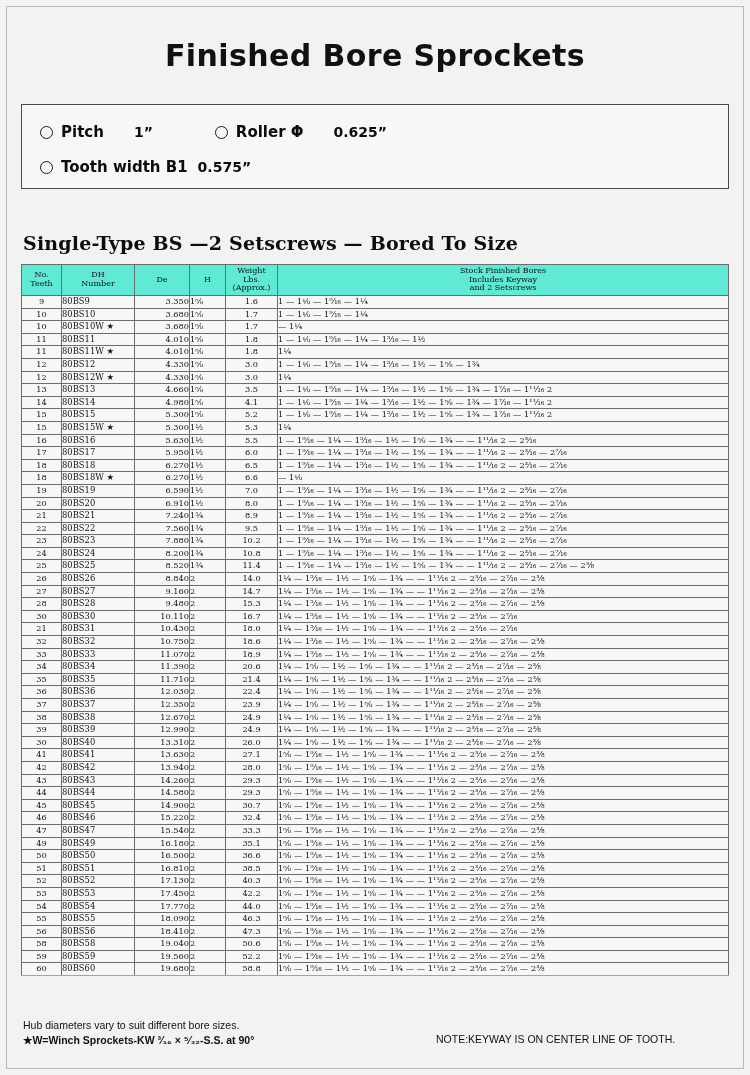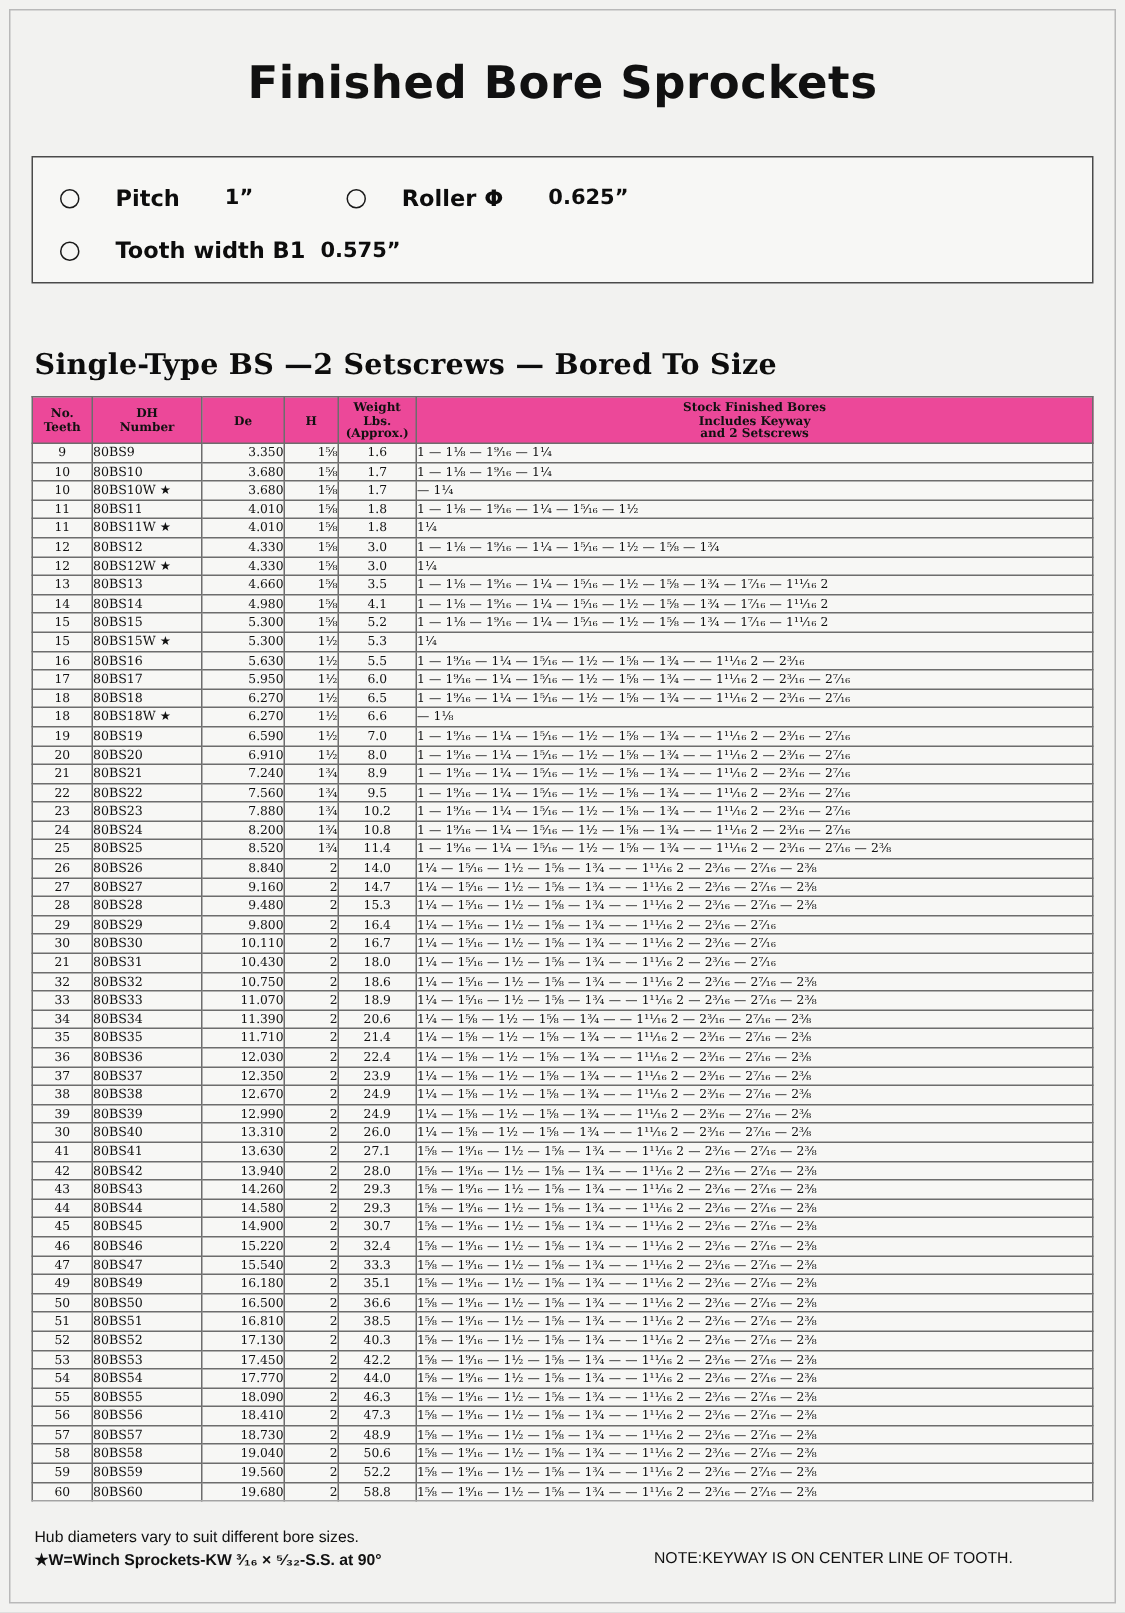--- a/index.html
+++ b/index.html
@@ -59,21 +59,21 @@
     border: 1.6px solid #1a1a1a;
     border-radius: 50%;
     display: inline-block;
     box-sizing: border-box;
   }
   .spec-label {
     font-family: "DejaVu Sans", sans-serif;
     font-weight: bold;
     font-size: 15px;
     color: #0d0d0d;
-    margin-left: 24px;
+    margin-left: 8px;
   }
   .spec-value {
     font-family: "DejaVu Sans", sans-serif;
     font-weight: bold;
     font-size: 14px;
     color: #0d0d0d;
     margin-left: 30px;
   }
   .spec-gap { width: 62px; }
 
@@ -103,37 +103,37 @@
   }
   table.sprockets th, table.sprockets td {
     border: 1px solid #6d6d6d;
     font-family: "DejaVu Serif", serif;
     color: #111;
     padding: 0;
   }
   thead th {
     font-size: 8px;
     line-height: 1.12;
-    font-weight: bold;
+    font-weight: normal;
     text-align: center;
     height: 30px;
     vertical-align: middle;
-    background: #ec4899;
+    background: #5eead4;
   }
   tbody td {
     font-size: 8.2px;
     height: 11.6px;
     line-height: 11.6px;
     white-space: nowrap;
     overflow: hidden;
   }
   td.c-teeth { text-align: center; }
   td.c-dh { text-align: left; padding-left: 6px; font-size: 8.4px; }
   td.c-de { text-align: right; }
-  td.c-h { text-align: right; }
+  td.c-h { text-align: left; }
   td.c-wt { text-align: center; }
   td.c-bores { text-align: left; padding-left: 5px; letter-spacing: 0.1px; }
   tbody tr.grp-end td { border-bottom: 1px solid #6d6d6d; }
   tbody tr td { border-top: none; border-bottom: none; }
   tbody tr:first-child td { border-top: 1px solid #6d6d6d; }
   tbody tr:last-child td { border-bottom: 1px solid #a3a3a3; }
 
   .footer-left {
     position: absolute;
     left: 23px;
@@ -410,28 +410,20 @@
           </tr>
           <tr class="grp-end">
             <td class="c-teeth">28</td>
             <td class="c-dh">80BS28</td>
             <td class="c-de">9.480</td>
             <td class="c-h">2</td>
             <td class="c-wt">15.3</td>
             <td class="c-bores">                1¼ — 1⁵⁄₁₆ — 1½ — 1⅝ — 1¾ —          — 1¹¹⁄₁₆  2 — 2³⁄₁₆ — 2⁷⁄₁₆ — 2³⁄₈</td>
           </tr>
           <tr>
-            <td class="c-teeth">29</td>
-            <td class="c-dh">80BS29</td>
-            <td class="c-de">9.800</td>
-            <td class="c-h">2</td>
-            <td class="c-wt">16.4</td>
-            <td class="c-bores">                1¼ — 1⁵⁄₁₆ — 1½ — 1⅝ — 1¾ —          — 1¹¹⁄₁₆  2 — 2³⁄₁₆ — 2⁷⁄₁₆</td>
-          </tr>
-          <tr>
             <td class="c-teeth">30</td>
             <td class="c-dh">80BS30</td>
             <td class="c-de">10.110</td>
             <td class="c-h">2</td>
             <td class="c-wt">16.7</td>
             <td class="c-bores">                1¼ — 1⁵⁄₁₆ — 1½ — 1⅝ — 1¾ —          — 1¹¹⁄₁₆  2 — 2³⁄₁₆ — 2⁷⁄₁₆</td>
           </tr>
           <tr>
             <td class="c-teeth">21</td>
             <td class="c-dh">80BS31</td>
@@ -623,28 +615,20 @@
             <td class="c-h">2</td>
             <td class="c-wt">46.3</td>
             <td class="c-bores">                     1⅝ — 1⁹⁄₁₆ — 1½ — 1⅝ — 1¾ —          — 1¹¹⁄₁₆  2 — 2³⁄₁₆ — 2⁷⁄₁₆ — 2³⁄₈</td>
           </tr>
           <tr>
             <td class="c-teeth">56</td>
             <td class="c-dh">80BS56</td>
             <td class="c-de">18.410</td>
             <td class="c-h">2</td>
             <td class="c-wt">47.3</td>
-            <td class="c-bores">                     1⅝ — 1⁹⁄₁₆ — 1½ — 1⅝ — 1¾ —          — 1¹¹⁄₁₆  2 — 2³⁄₁₆ — 2⁷⁄₁₆ — 2³⁄₈</td>
-          </tr>
-          <tr>
-            <td class="c-teeth">57</td>
-            <td class="c-dh">80BS57</td>
-            <td class="c-de">18.730</td>
-            <td class="c-h">2</td>
-            <td class="c-wt">48.9</td>
             <td class="c-bores">                     1⅝ — 1⁹⁄₁₆ — 1½ — 1⅝ — 1¾ —          — 1¹¹⁄₁₆  2 — 2³⁄₁₆ — 2⁷⁄₁₆ — 2³⁄₈</td>
           </tr>
           <tr>
             <td class="c-teeth">58</td>
             <td class="c-dh">80BS58</td>
             <td class="c-de">19.040</td>
             <td class="c-h">2</td>
             <td class="c-wt">50.6</td>
             <td class="c-bores">                     1⅝ — 1⁹⁄₁₆ — 1½ — 1⅝ — 1¾ —          — 1¹¹⁄₁₆  2 — 2³⁄₁₆ — 2⁷⁄₁₆ — 2³⁄₈</td>
           </tr>

